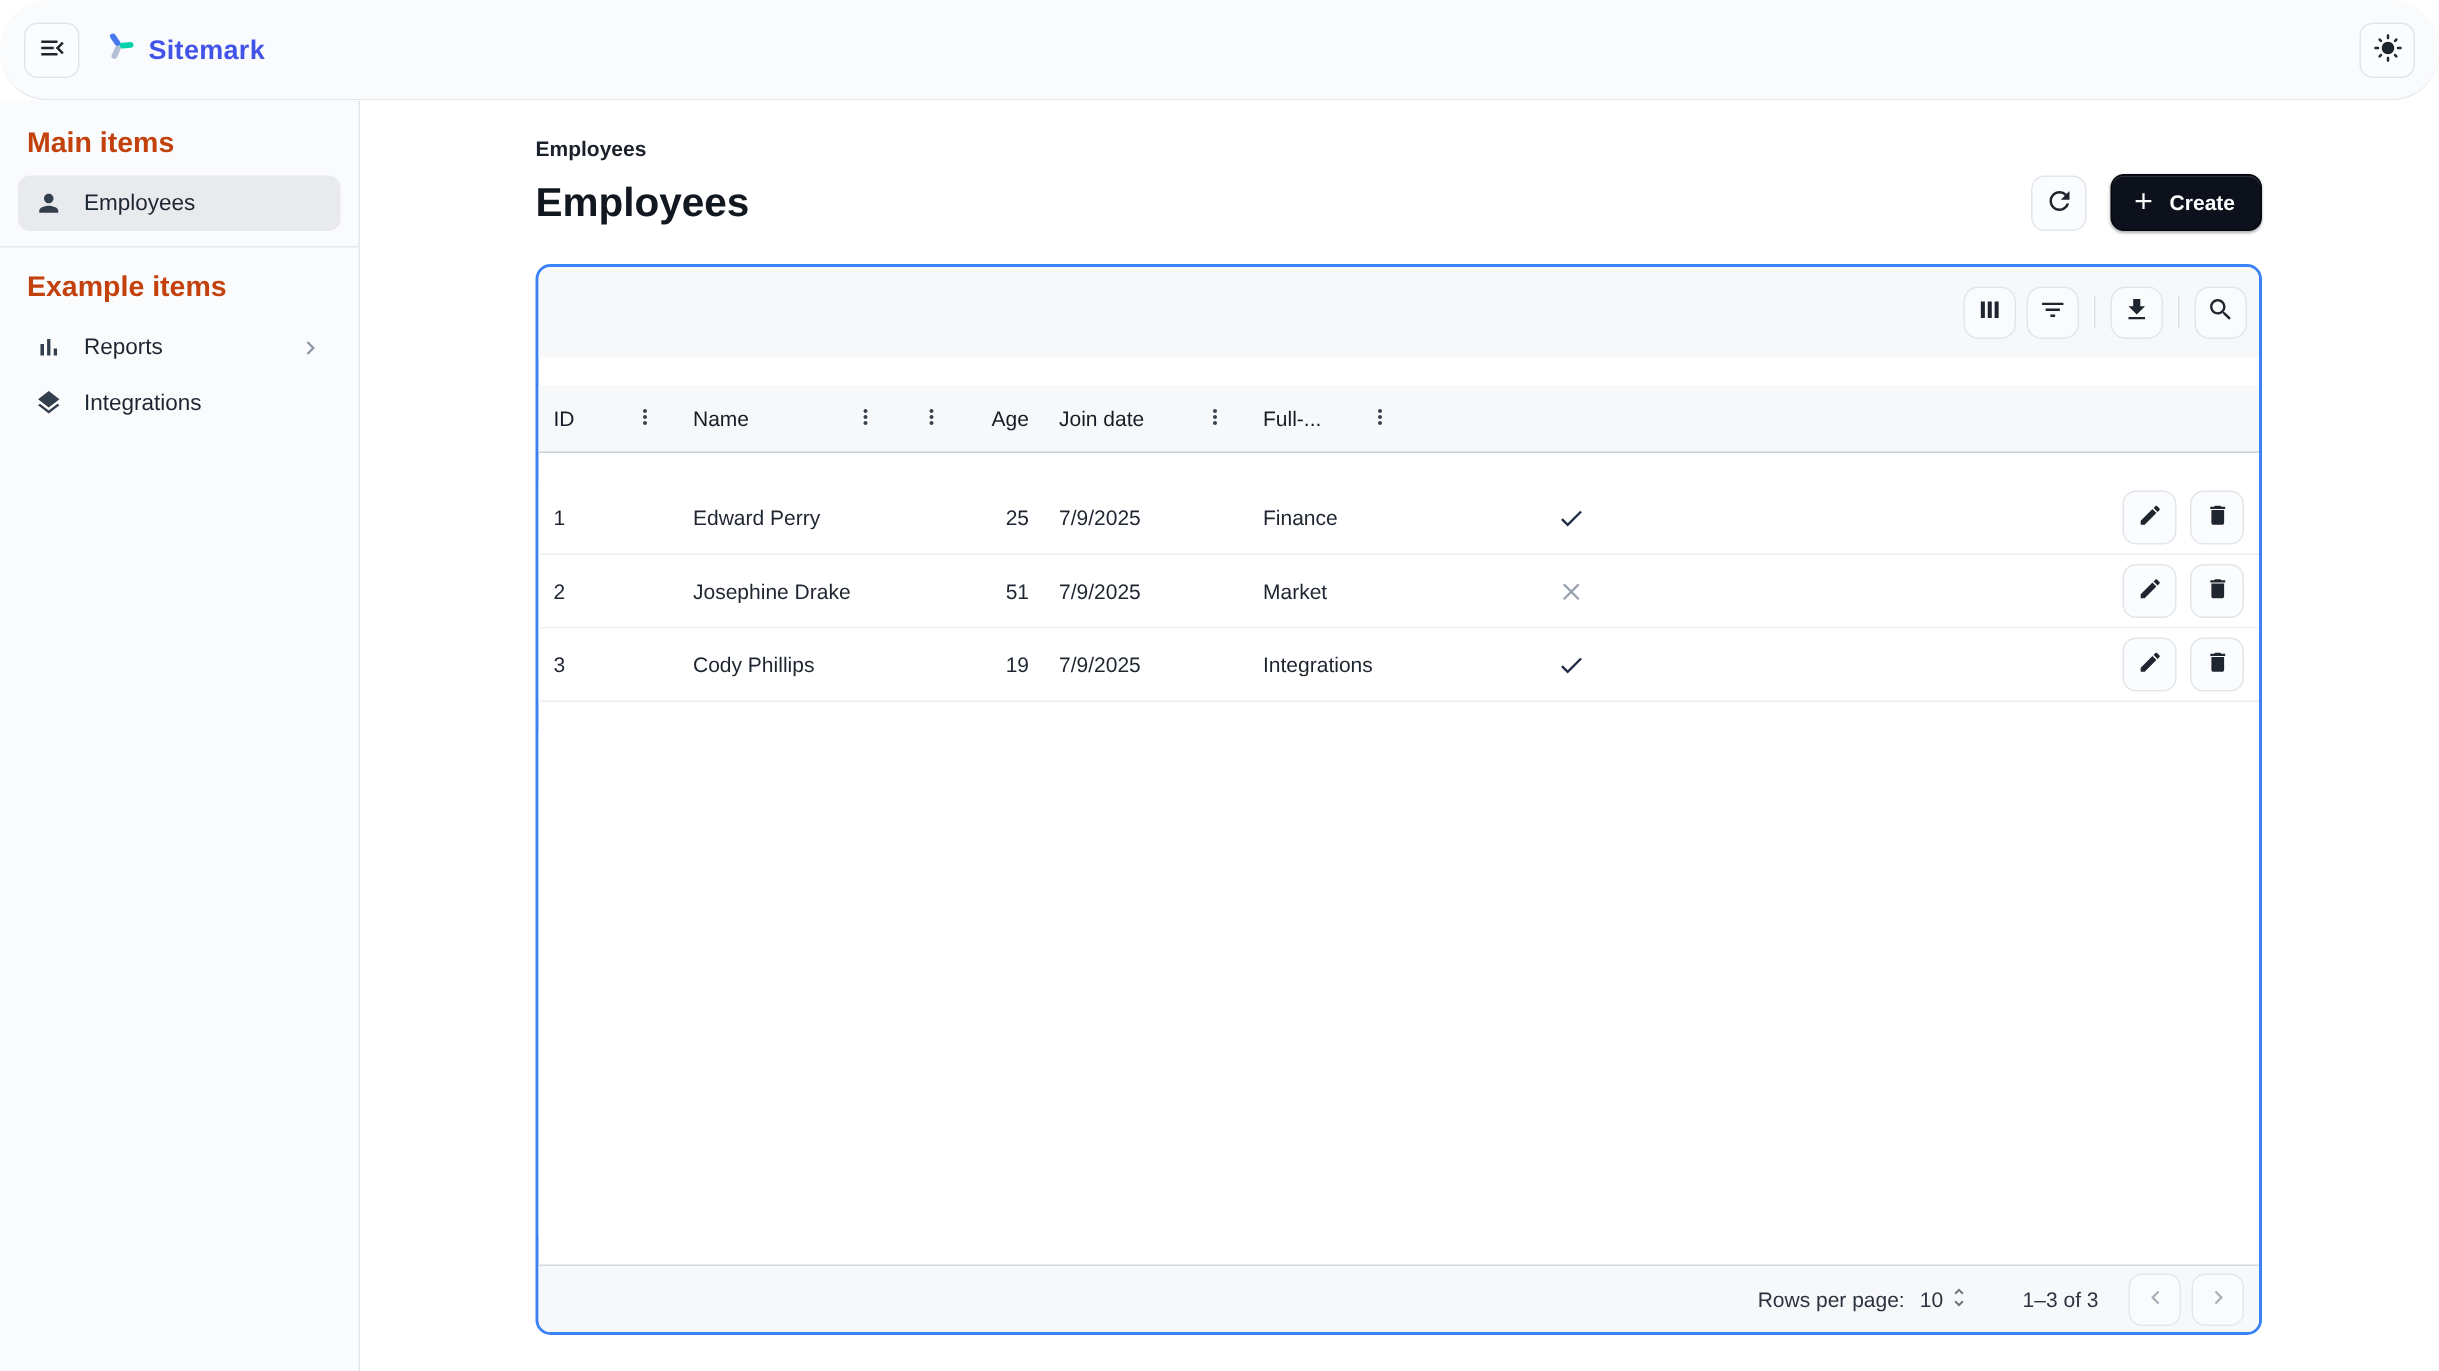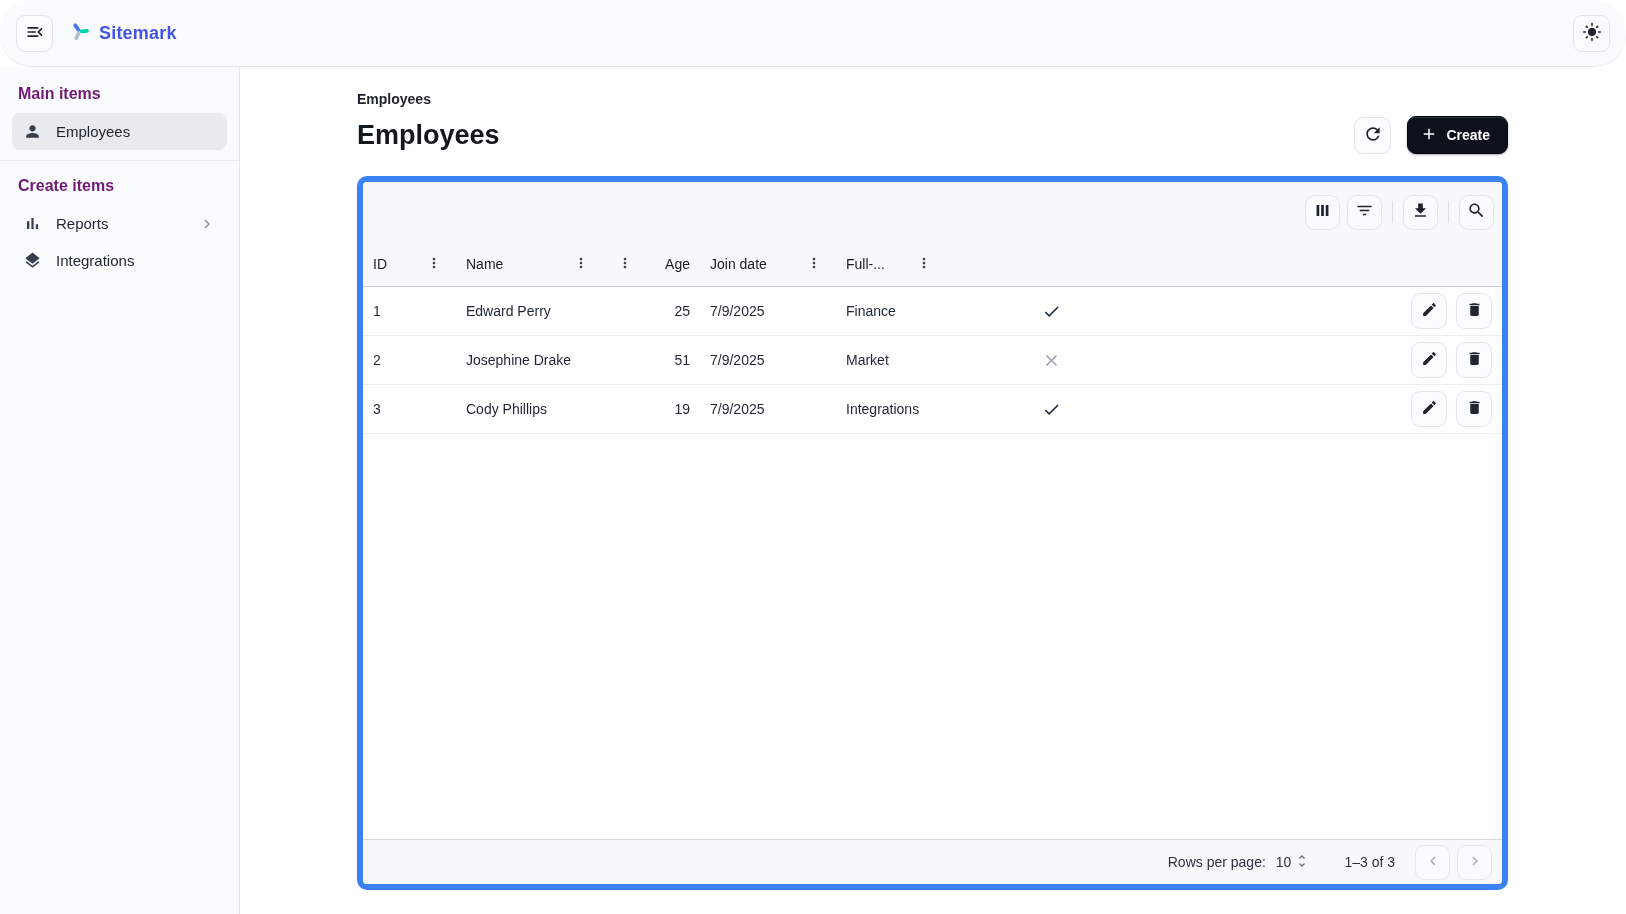--- a/index.html
+++ b/index.html
@@ -18,21 +18,21 @@
   .icon-btn{width:37px;height:37px;border-radius:9px;border:1px solid #E2E6EB;background:#FBFCFD;
     display:flex;align-items:center;justify-content:center;cursor:pointer;padding:0;}
   .icon-btn svg{width:20px;height:20px;fill:#1F252E;}
   .brand{display:flex;align-items:center;gap:9px;}
   .brand-text{font-size:18px;font-weight:800;color:var(--brand-blue);letter-spacing:.2px;}
   .appbar .spacer{flex:1;}
 
   
   .sidebar{position:fixed;top:67px;left:0;bottom:0;width:240px;background:#FAFBFD;
     border-right:1px solid #E3E7EC;padding:14px 12px;}
-  .section-label{font-size:16px;font-weight:700;color:#701a75;padding:4px 6px 10px;}
+  .section-label{font-size:19px;font-weight:700;color:#c2410c;padding:4px 6px 10px;}
   .nav-item{display:flex;align-items:center;gap:14px;height:37px;padding:0 11px;border-radius:8px;
     font-size:15px;color:#1C2430;cursor:pointer;}
   .nav-item.selected{background:#E9EAEE;}
   .nav-icon{display:flex;}
   .nav-icon svg{display:block;width:19px;height:19px;fill:#343F4E;}
   .nav-chevron{margin-left:auto;display:flex;}
   .nav-chevron svg{width:18px;height:18px;fill:#8B95A3;}
   .sb-divider{height:1px;background:#E5E8EC;margin:10px -12px 12px;}
 
   
@@ -41,22 +41,22 @@
   .breadcrumb{font-size:14px;font-weight:600;color:#1A212B;}
   .title-row{display:flex;align-items:center;justify-content:space-between;margin-top:9px;}
   .page-title{font-size:27px;font-weight:700;margin:0;color:#121820;}
   .title-actions{display:flex;gap:16px;align-items:center;}
   .create-btn{height:38px;padding:0 17px 0 12px;border-radius:9px;border:1px solid #05070C;
     background:var(--create-button-bg);color:#fff;font-size:14px;font-weight:600;display:flex;align-items:center;gap:8px;
     cursor:pointer;box-shadow:inset 0 1px 0 rgba(255,255,255,.14),0 1px 2px rgba(16,24,40,.35);}
   .create-btn svg{width:18px;height:18px;fill:#fff;}
 
   
-  .card{margin-top:22px;height:714px;border:6px solid #3b82f6;border-radius:10px;background:#fff;
-    display:flex;flex-direction:column;overflow:hidden;}
+  .card{margin-top:22px;height:714px;border:2px solid #3b82f6;border-radius:10px;background:#fff;
+    display:flex;flex-direction:column;overflow:hidden;gap:19px;}
   .grid-toolbar{height:60px;background:#F7F8FA;display:flex;align-items:center;justify-content:flex-end;
     gap:7px;padding:0 8px;flex:0 0 auto;}
   .tb-btn{width:35px;height:35px;border-radius:10px;border:1px solid #E2E6EB;background:#FAFBFC;
     display:flex;align-items:center;justify-content:center;cursor:pointer;padding:0;}
   .tb-btn svg{width:19px;height:19px;fill:#1F252E;}
   .tb-divider{width:1px;height:22px;background:#DDE1E6;margin:0 3px;}
 
   .grid-header{height:45px;background:#F7F8FA;border-bottom:1px solid #C9CFD7;display:flex;flex:0 0 auto;}
   .hcell{display:flex;align-items:center;justify-content:space-between;padding:0 10px;
     font-size:14px;font-weight:500;color:#161C25;}
@@ -125,21 +125,21 @@
   <div class="section-label">Main items</div>
   <div class="nav-item selected">
     <span class="nav-icon">
         <svg viewBox="0 0 24 24">
           <path d="M12 12c2.21 0 4-1.79 4-4s-1.79-4-4-4-4 1.79-4 4 1.79 4 4 4zm0 2c-2.67 0-8 1.34-8 4v2h16v-2c0-2.66-5.33-4-8-4z"></path>
         </svg>
       </span>
     <span class="nav-label">Employees</span>
   </div>
   <div class="sb-divider"></div>
-  <div class="section-label">Create items</div>
+  <div class="section-label">Example items</div>
   <div class="nav-item">
     <span class="nav-icon">
         <svg viewBox="0 0 24 24">
           <path d="M5 9.2h3V19H5V9.2zM10.6 5h2.8v14h-2.8V5zm5.6 8H19v6h-2.8v-6z"></path>
         </svg>
       </span>
     <span class="nav-label">Reports</span>
     <span class="nav-chevron">
         <svg viewBox="0 0 24 24">
           <path d="M10 6L8.59 7.41 13.17 12l-4.58 4.59L10 18l6-6z"></path>

